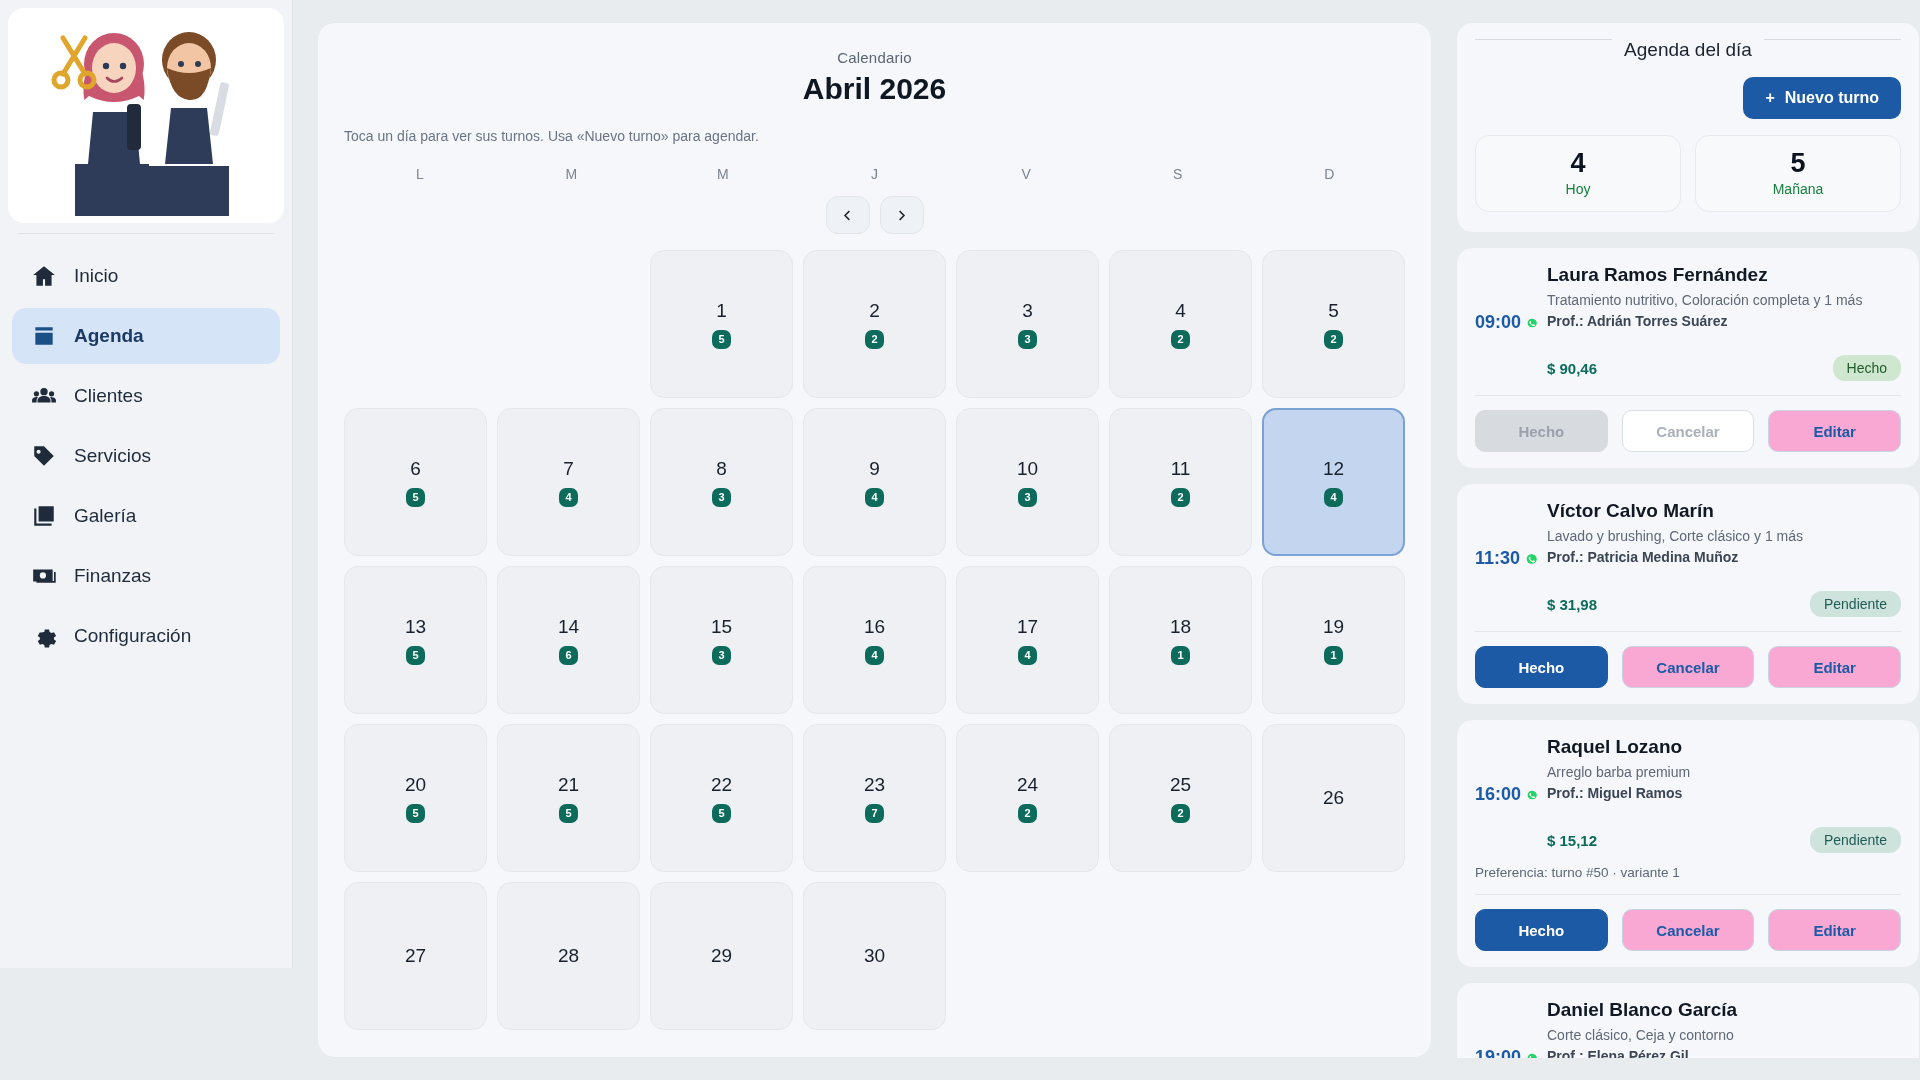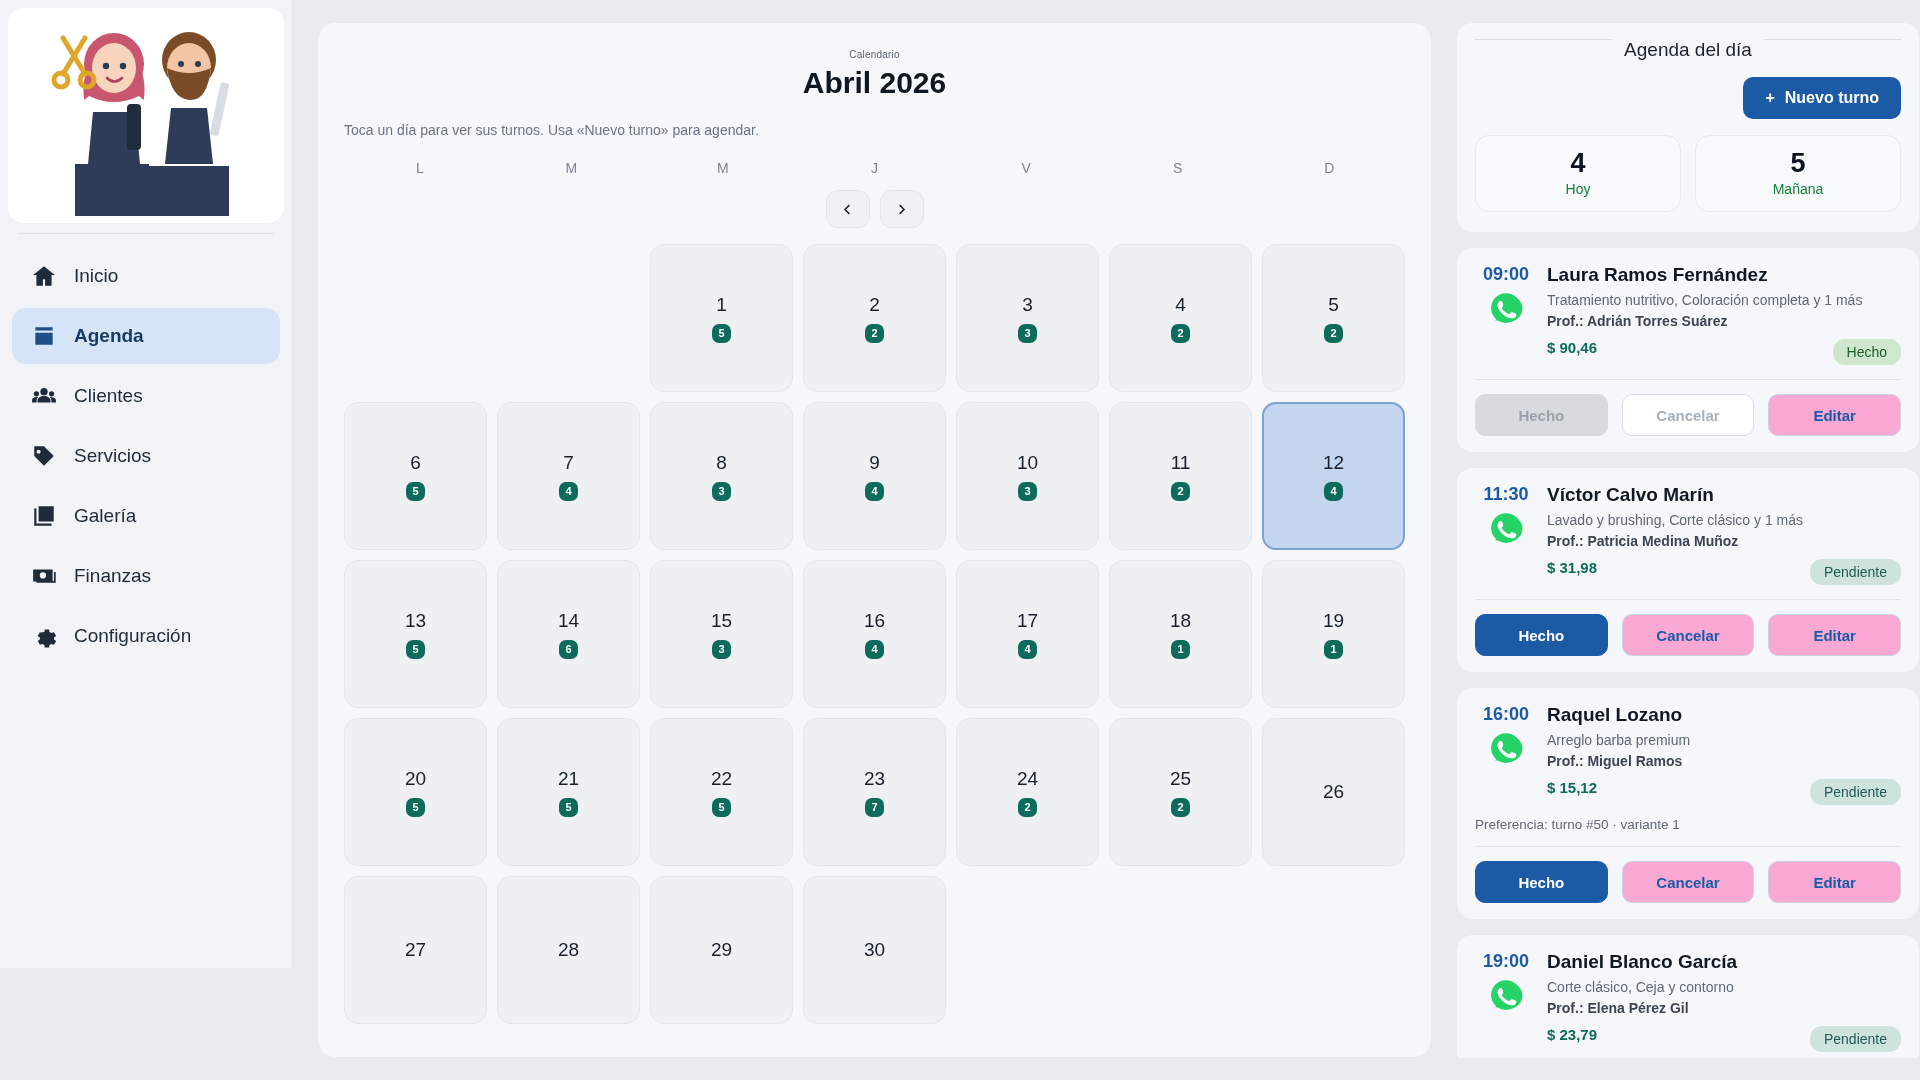--- a/index.html
+++ b/index.html
@@ -51,21 +51,21 @@
   .calendar-card {
     flex: 1 1 auto;
     background: #f5f7fa;
     border-radius: 18px;
     border: 1px solid #e7eaee;
     padding: 26px 26px 20px 26px;
     display:flex; flex-direction:column;
     min-width:0;
     height: 1036px;
   }
-  .cal-eyebrow { text-align:center; font-size:10px; color:#5b6472; letter-spacing:.2px; }
+  .cal-eyebrow { text-align:center; font-size:15px; color:#5b6472; letter-spacing:.2px; }
   .cal-title { text-align:center; font-size:30px; font-weight:700; color:#0f1723; margin-top:6px; }
   .cal-hint { font-size:14px; color:#6b7484; margin-top:22px; }
 
   .weekdays { display:grid; grid-template-columns: repeat(7,1fr); margin-top: 22px; }
   .weekday { text-align:center; font-size:14px; color:#7b8494; }
 
   .nav-btns { display:flex; justify-content:center; gap:10px; margin-top:14px; }
   .nav-btn {
     width:44px; height:38px; border-radius:12px;
     background:#eef1f5; border:1px solid #e2e6ec;
@@ -122,28 +122,28 @@
   }
   .stat .num { font-size:27px; font-weight:700; color:#0b1220; }
   .stat .lab { font-size:14px; color:#15803d; margin-top:2px; }
 
   .appt {
     background:#f5f7fa; border:1px solid #e7eaee; border-radius:16px;
     padding: 16px 18px 16px 18px;
     flex: 0 0 auto;
   }
   .appt-top { display:flex; gap:10px; }
-  .appt-left { width:62px; flex:0 0 62px; display:flex; flex-direction:column; align-items:center; gap:6px; }
+  .appt-left { width:62px; flex:0 0 62px; display:flex; align-items:center; gap:6px; }
   .appt-time { font-size:18px; font-weight:700; color:#1c5aa6; white-space:nowrap; }
   .wa { width:34px; height:34px; }
   .appt-body { flex:1 1 auto; min-width:0; }
   .appt-name { font-size:19px; font-weight:600; color:#101823; }
   .appt-services { font-size:14px; color:#5f6876; margin-top:6px; }
   .appt-prof { font-size:14px; color:#3c4554; font-weight:600; margin-top:5px; }
-  .appt-priceline { display:flex; justify-content:space-between; margin-top:10px; }
+  .appt-priceline { display:flex; align-items:center; justify-content:space-between; margin-top:26px; }
   .appt-price { font-size:15px; font-weight:700; color:#0c6b5b; }
   .status {
     font-size:14px; border-radius:12px; padding:5px 14px;
   }
   .status.hecho { background:#cfe6cf; color:#1f5c2a; }
   .status.pendiente { background:#cfe3dd; color:#1f5c55; }
   .appt-pref { font-size:13.5px; color:#5f6876; margin-top:12px; }
   .appt-sep { height:1px; background:#e2e6eb; margin:14px 0 0 0; }
   .appt-actions { display:flex; gap:14px; margin-top:14px; }
   .act {

